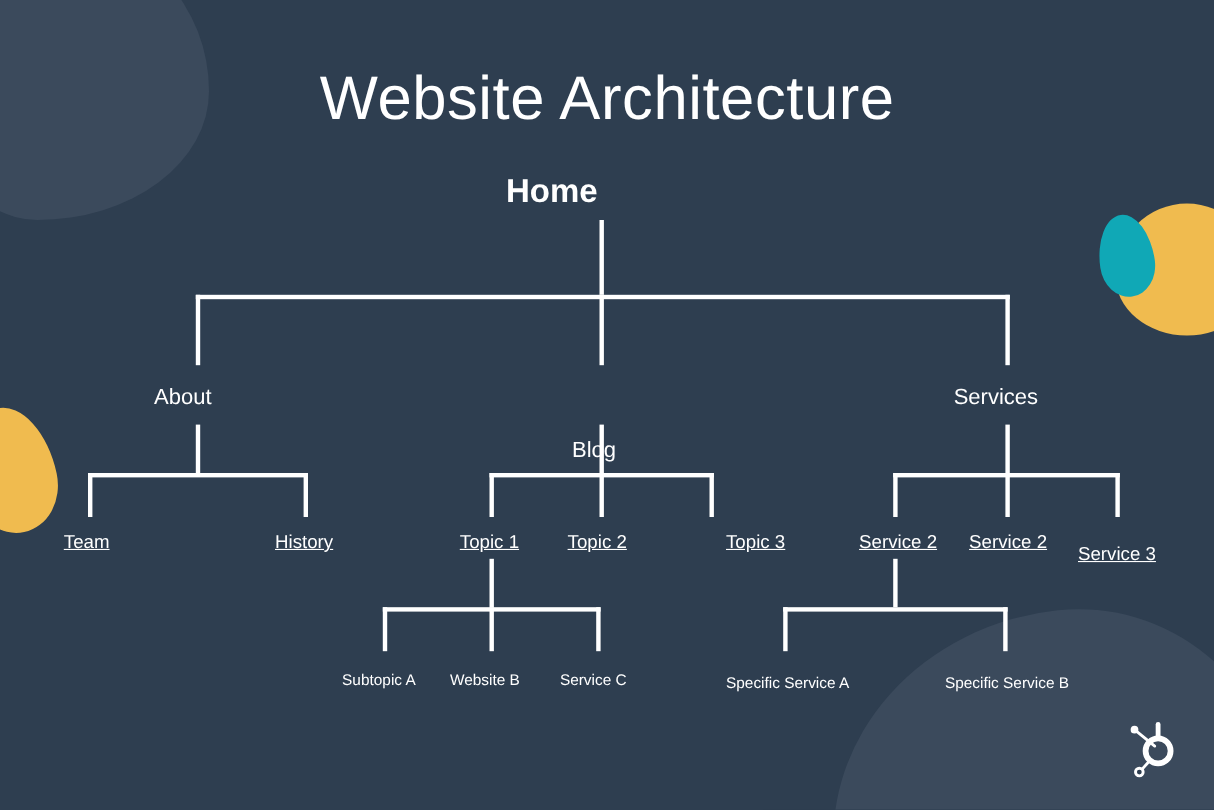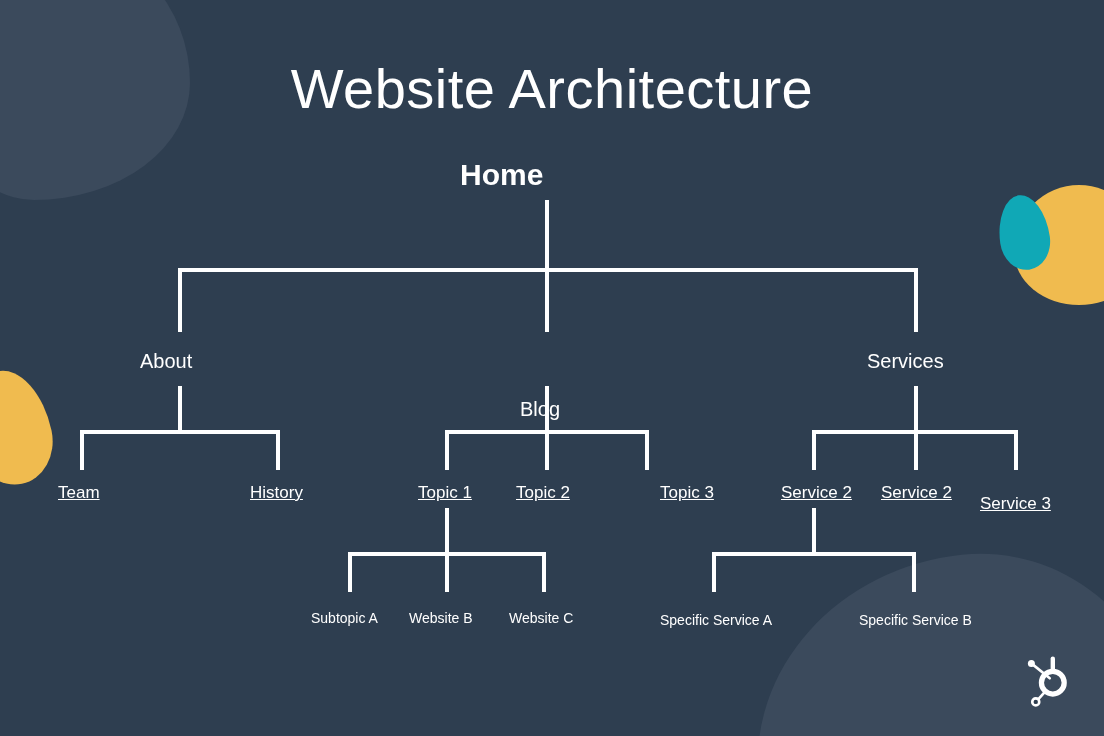--- a/index.html
+++ b/index.html
@@ -91,21 +91,21 @@
 <div class="line" style="left:445px; top:552px; width:4px; height:40px;"></div>
 <div class="line" style="left:542px; top:552px; width:4px; height:40px;"></div>
 
 <div class="line" style="left:812px; top:508px; width:4px; height:44px;"></div>
 <div class="line" style="left:712px; top:552px; width:204px; height:4px;"></div>
 <div class="line" style="left:712px; top:552px; width:4px; height:40px;"></div>
 <div class="line" style="left:912px; top:552px; width:4px; height:40px;"></div>
 
 <div class="node-l4" style="left:311px; top:610px;">Subtopic A</div>
 <div class="node-l4" style="left:409px; top:610px;">Website B</div>
-<div class="node-l4" style="left:509px; top:610px;">Website C</div>
+<div class="node-l4" style="left:509px; top:610px;">Service C</div>
 
 <div class="node-l4" style="left:660px; top:612px;">Specific Service A</div>
 <div class="node-l4" style="left:859px; top:612px;">Specific Service B</div>
 
 <svg class="logo" viewBox="0 0 64 64">
   <g fill="#ffffff">
     <circle cx="13" cy="13" r="4"></circle>
     <line x1="13" y1="13" x2="34" y2="30" stroke="#ffffff" stroke-width="3" stroke-linecap="round"></line>
     <rect x="35" y="5" width="5" height="17" rx="2.5"></rect>
     <circle cx="37.5" cy="35" r="13" fill="none" stroke="#ffffff" stroke-width="6"></circle>

